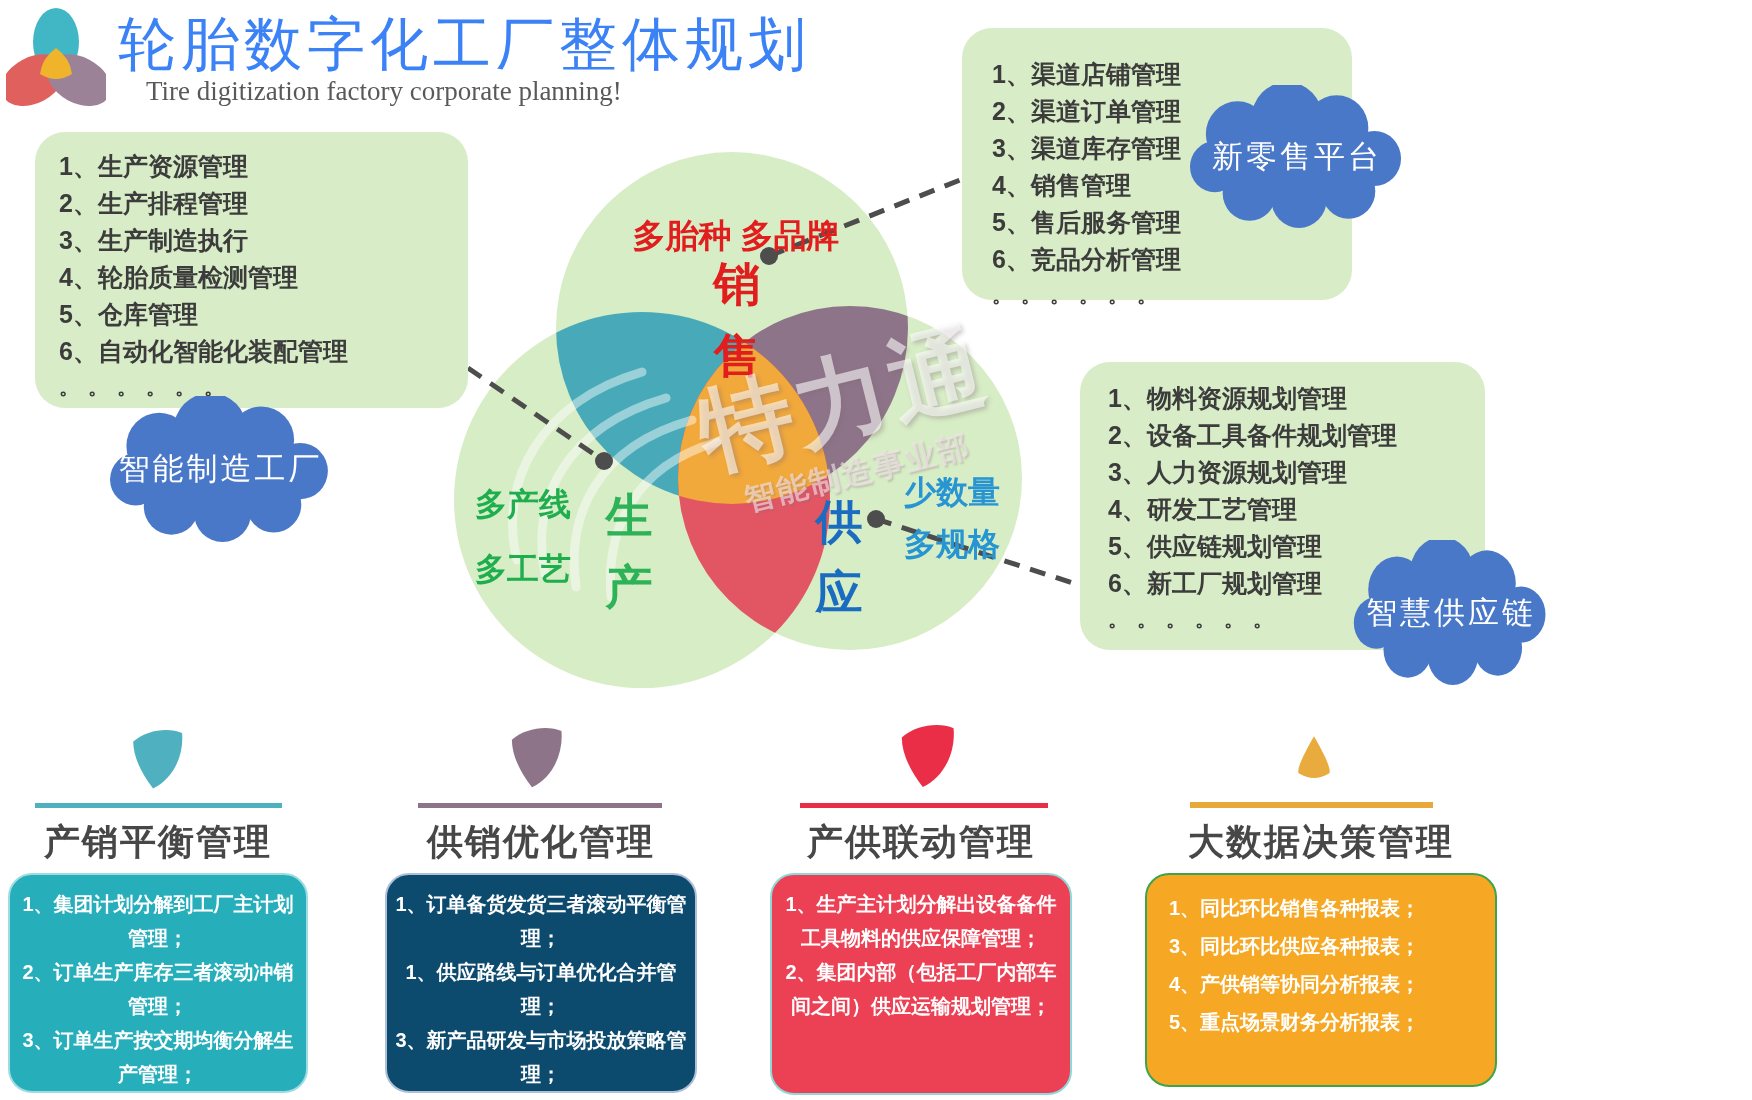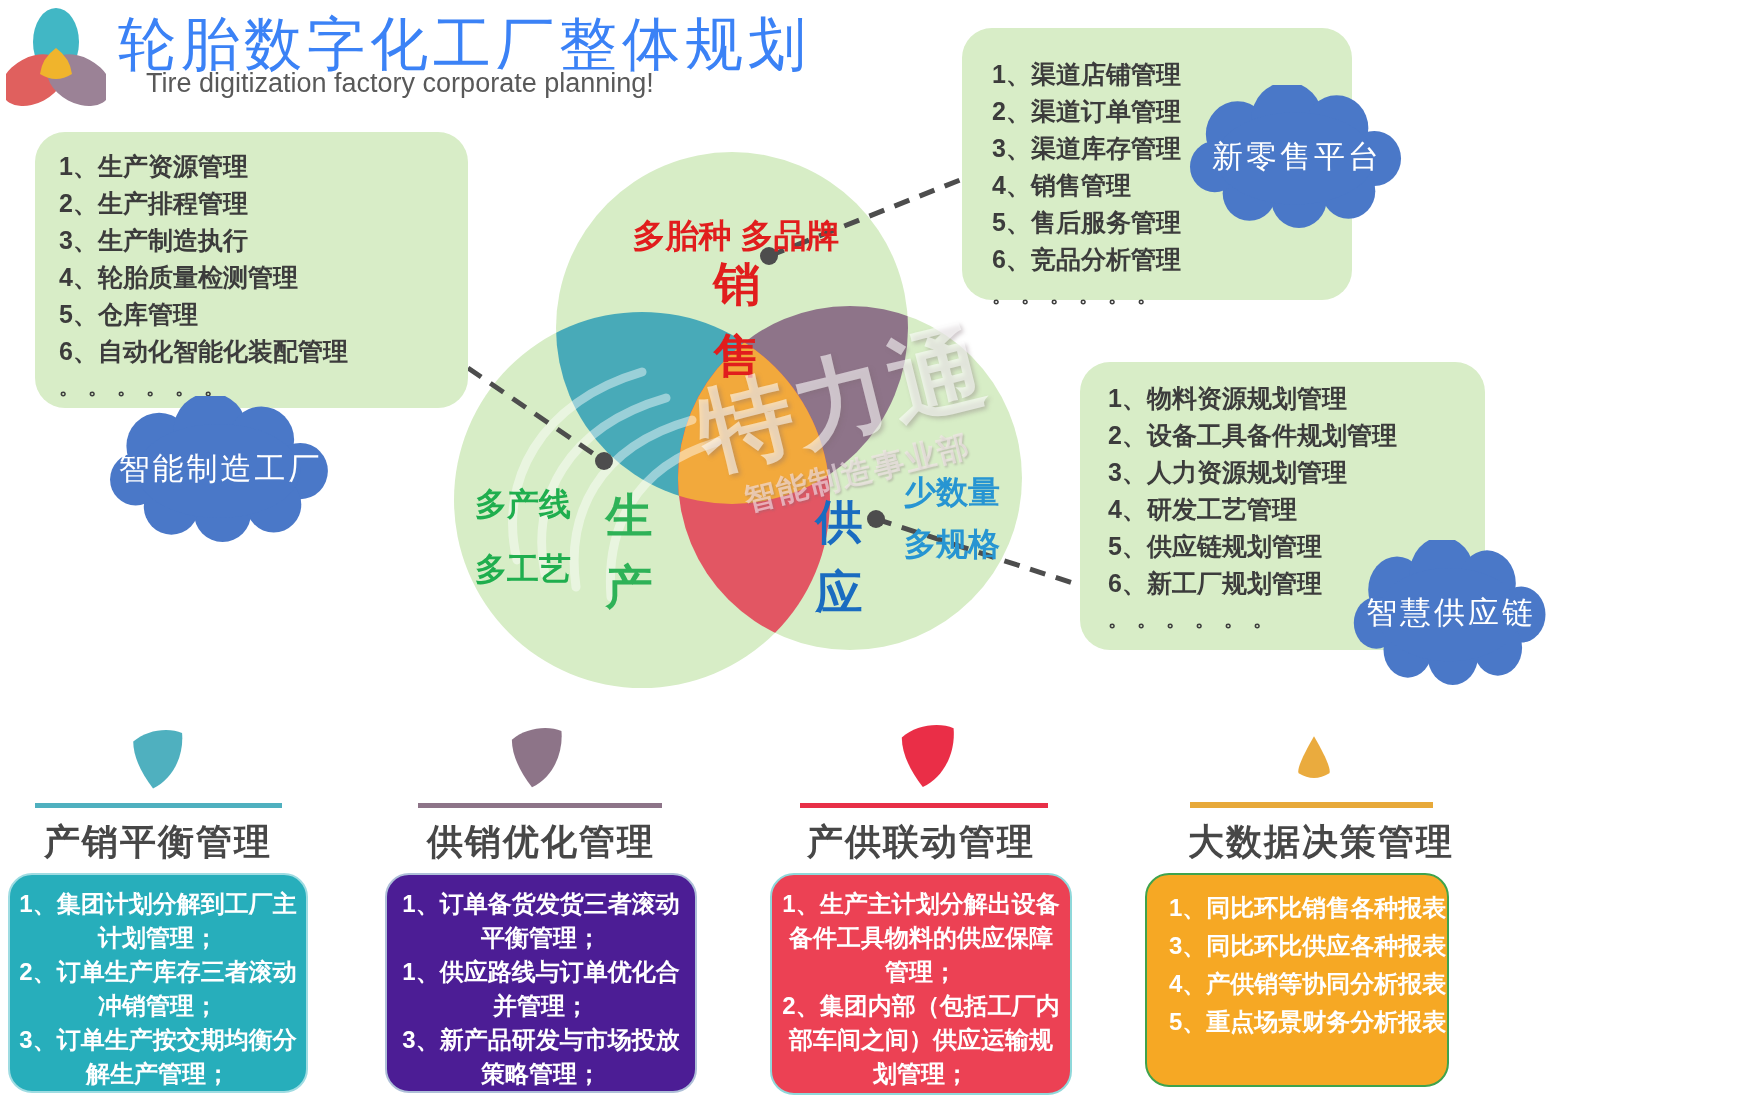--- a/index.html
+++ b/index.html
@@ -2,21 +2,21 @@
 <html><head>
 <meta charset="utf-8">
 <style>
   html,body{margin:0;padding:0;background:#ffffff;}
   body{font-family:"Liberation Sans", sans-serif;}
   .stage{position:relative;width:1752px;height:1100px;background:#fff;overflow:hidden;}
 
   
   .logo{position:absolute;left:6px;top:6px;width:100px;height:112px;z-index:5;}
   .page-title{position:absolute;left:118px;top:6px;font-size:58px;letter-spacing:5px;color:#3b82f6;z-index:5;white-space:nowrap;}
-  .page-subtitle{position:absolute;left:146px;top:68px;font-size:27px;color:#595959;z-index:5;white-space:nowrap;}
+  .page-subtitle{position:absolute;left:146px;top:76px;font-size:27px;color:#595959;z-index:5;white-space:nowrap;font-family:Liberation Serif, serif;}
 
   
   .callout{position:absolute;background:#d8edc7;border-radius:30px;color:#3c3c3c;font-weight:700;z-index:2;}
   .callout .item{font-size:25px;line-height:37px;white-space:nowrap;}
   .callout .more{font-size:20px;letter-spacing:9px;line-height:34px;color:#3d3d3d;}
   .callout-production{left:35px;top:132px;width:433px;height:276px;padding:16px 0 0 24px;box-sizing:border-box;}
   .callout-sales{left:962px;top:28px;width:390px;height:272px;padding:28px 0 0 30px;box-sizing:border-box;}
   .callout-supply{left:1080px;top:362px;width:405px;height:288px;padding:18px 0 0 28px;box-sizing:border-box;}
 
   
@@ -43,42 +43,42 @@
   .wm-brand{left:696px;top:336px;font-size:94px;letter-spacing:4px;color:rgba(255,255,255,0.58);
     text-shadow:2px 3px 4px rgba(125,105,115,0.35);transform:rotate(-14deg);}
   .wm-dept{left:742px;top:452px;font-size:31px;letter-spacing:2px;color:rgba(244,228,236,0.62);
     text-shadow:1px 2px 2px rgba(125,105,115,0.3);transform:rotate(-14deg);}
 
   
   .col-petal{position:absolute;z-index:3;}
   .col-line{position:absolute;height:5px;z-index:3;}
   .col-title{position:absolute;z-index:3;font-size:36px;font-weight:600;letter-spacing:2px;color:#474747;text-align:center;white-space:nowrap;}
   .col-box{position:absolute;z-index:3;border-radius:24px;color:#fff;font-weight:700;box-sizing:border-box;}
-  .col-box .bitem{font-size:24px;line-height:34px;text-align:center;}
+  .col-box .bitem{font-size:20px;line-height:34px;text-align:center;}
   .col-box-4 .bitem{text-align:left;line-height:38px;white-space:nowrap;}
 
   .petal-1{left:122px;top:727px;width:70px;height:66px;}
   .line-1{left:35px;top:803px;width:247px;background:#4fb0bf;}
   .title-1{left:8px;top:818px;width:300px;}
   .box-1{left:8px;top:873px;width:300px;height:220px;background:#27aebb;border:2px solid #9fdce2;padding:12px 8px 0 8px;}
 
   .petal-2{left:500px;top:725px;width:72px;height:67px;}
   .line-2{left:418px;top:803px;width:244px;background:#8d7488;}
   .title-2{left:385px;top:818px;width:312px;}
-  .box-2{left:385px;top:873px;width:312px;height:220px;background:#4c1d95;border:2px solid #aebfd8;padding:12px 8px 0 8px;}
+  .box-2{left:385px;top:873px;width:312px;height:220px;background:#0c4a6e;border:2px solid #aebfd8;padding:12px 8px 0 8px;}
 
   .petal-3{left:890px;top:722px;width:74px;height:70px;}
   .line-3{left:800px;top:803px;width:248px;background:#e82f48;}
   .title-3{left:770px;top:818px;width:302px;}
   .box-3{left:770px;top:873px;width:302px;height:222px;background:#ec4154;border:2px solid #8fd8da;padding:12px 6px 0 6px;}
 
   .petal-4{left:1277px;top:733px;width:74px;height:64px;}
   .line-4{left:1190px;top:802px;width:243px;height:6px;background:#e7a93a;}
   .title-4{left:1145px;top:818px;width:352px;}
-  .box-4{left:1145px;top:873px;width:304px;height:214px;background:#f6a824;border:2px solid #3fa34d;padding:14px 0 0 22px;}
+  .box-4{left:1145px;top:873px;width:352px;height:214px;background:#f6a824;border:2px solid #3fa34d;padding:14px 0 0 22px;}
 </style>
 </head>
 <body>
 
 <div class="stage">
 
   <svg class="logo" viewBox="0 0 100 112">
     <ellipse cx="50" cy="36" rx="23" ry="34" fill="#41b7c5"></ellipse>
     <g transform="rotate(-118 50 62)">
         <ellipse cx="50" cy="36" rx="23" ry="34" fill="#e0605e"></ellipse>

